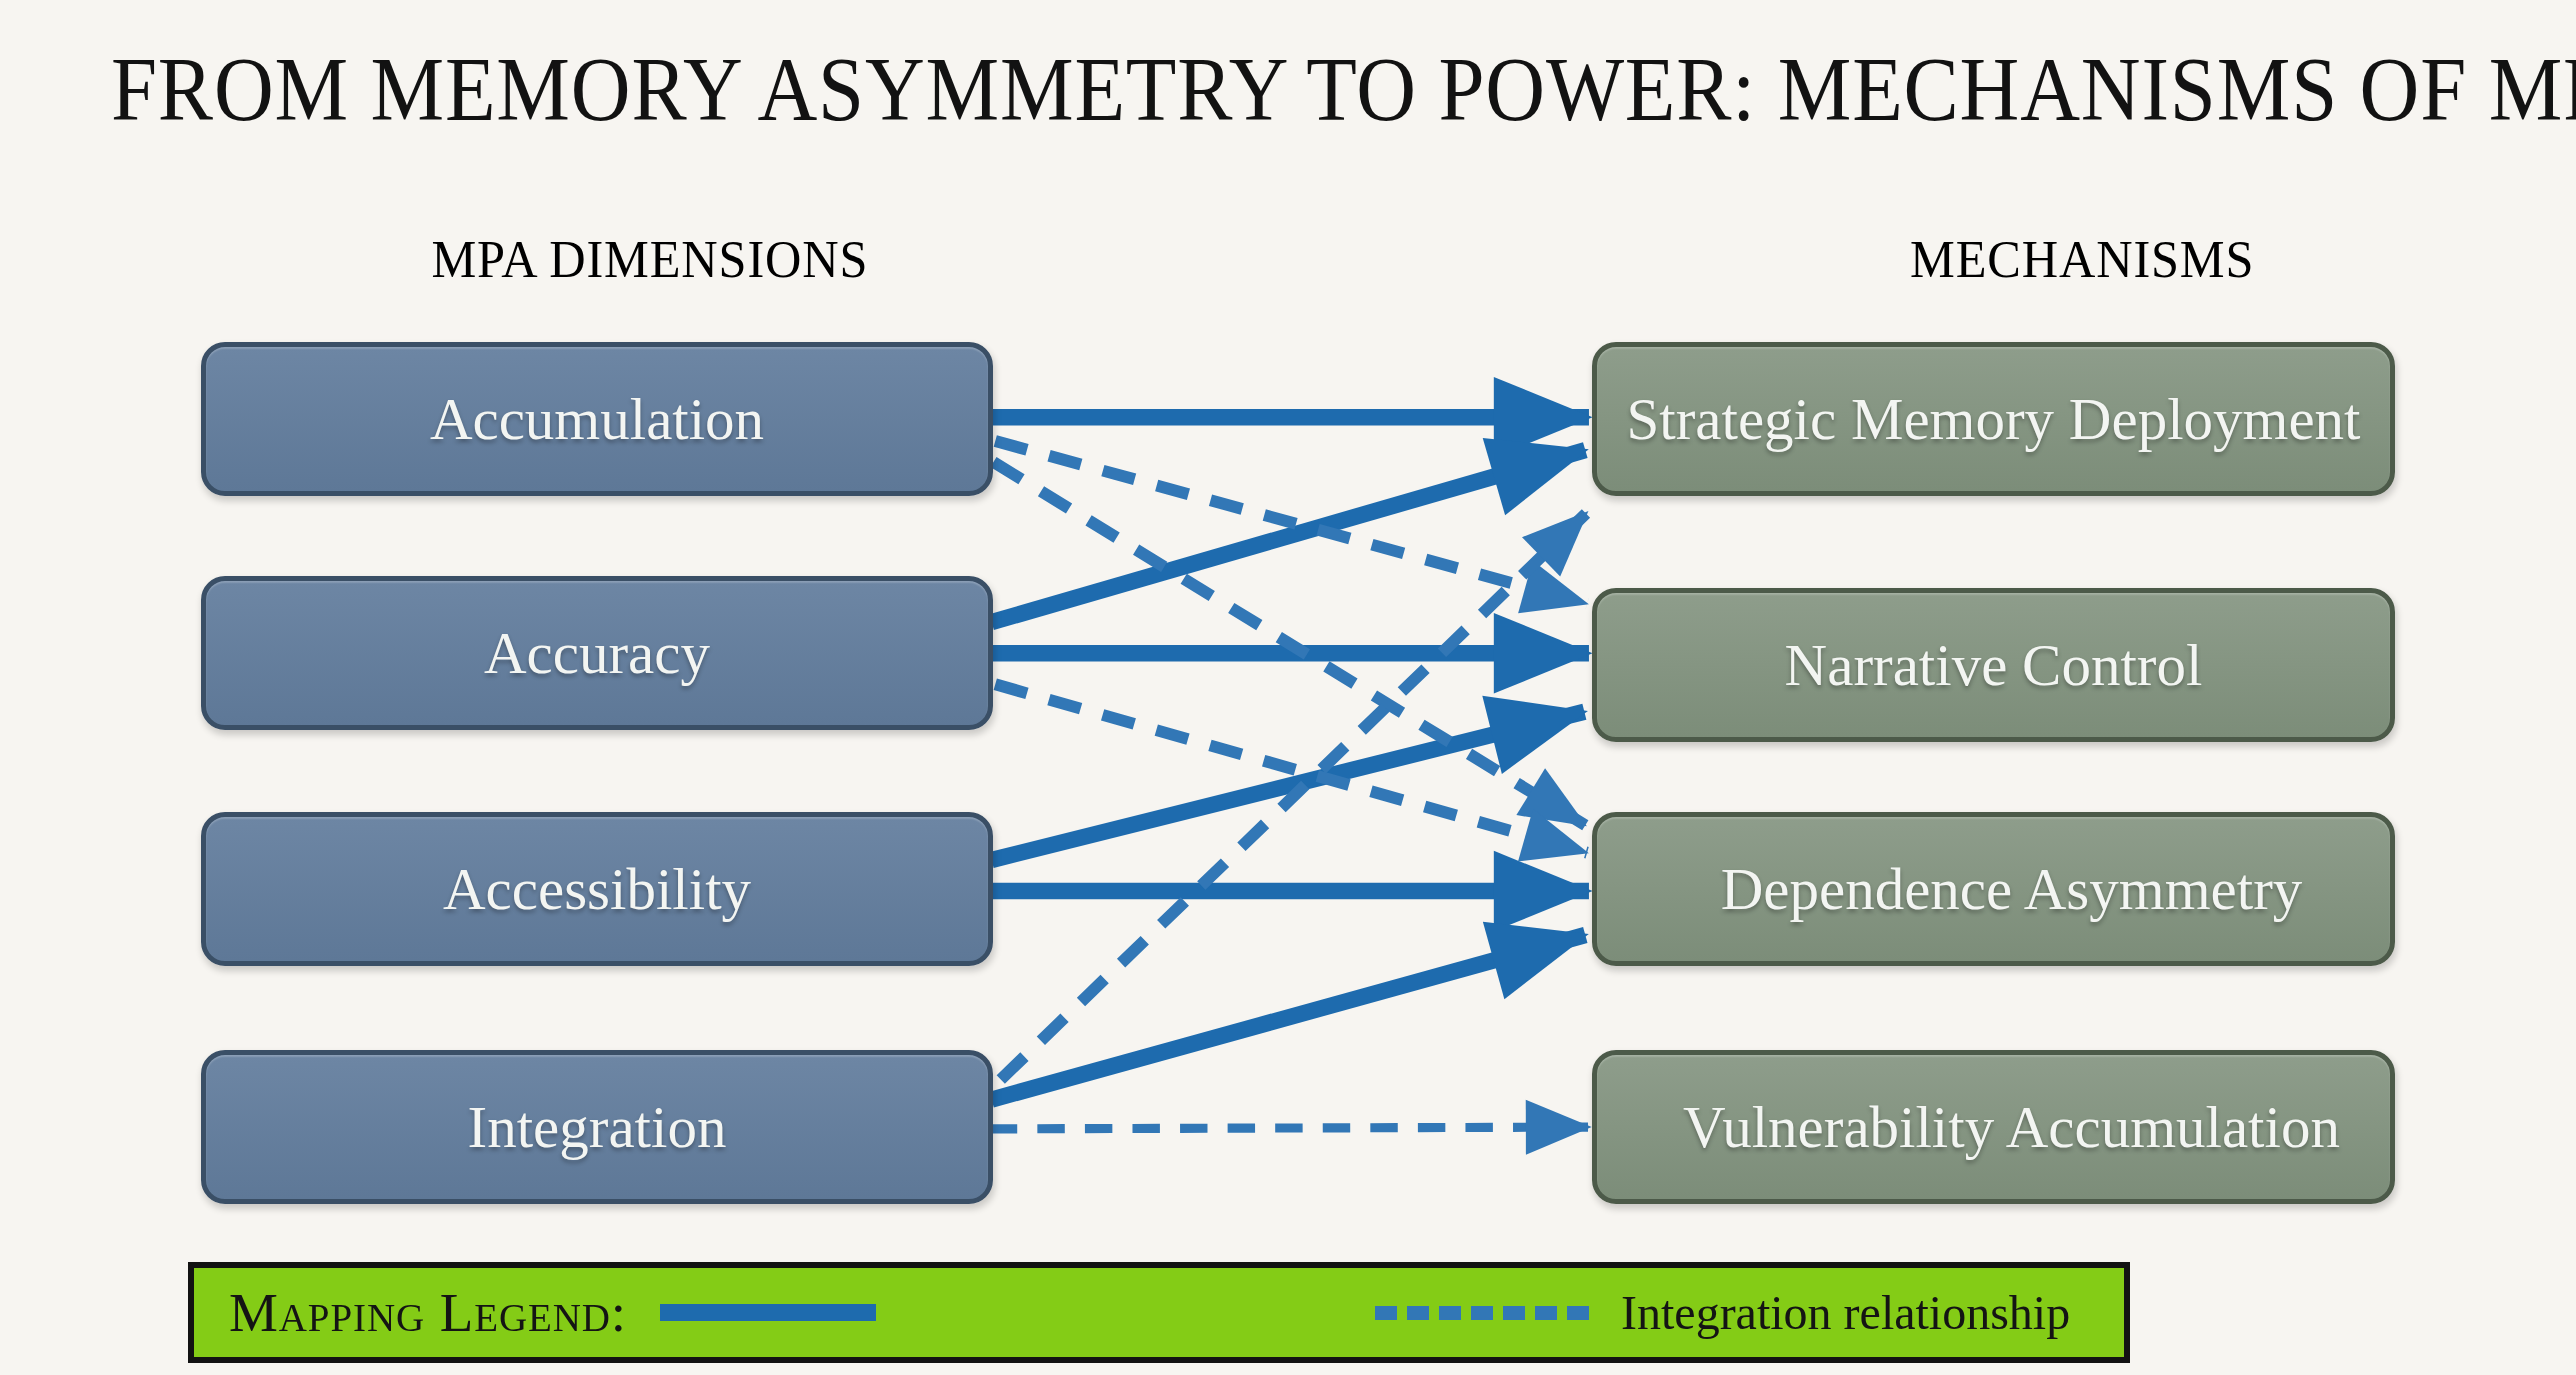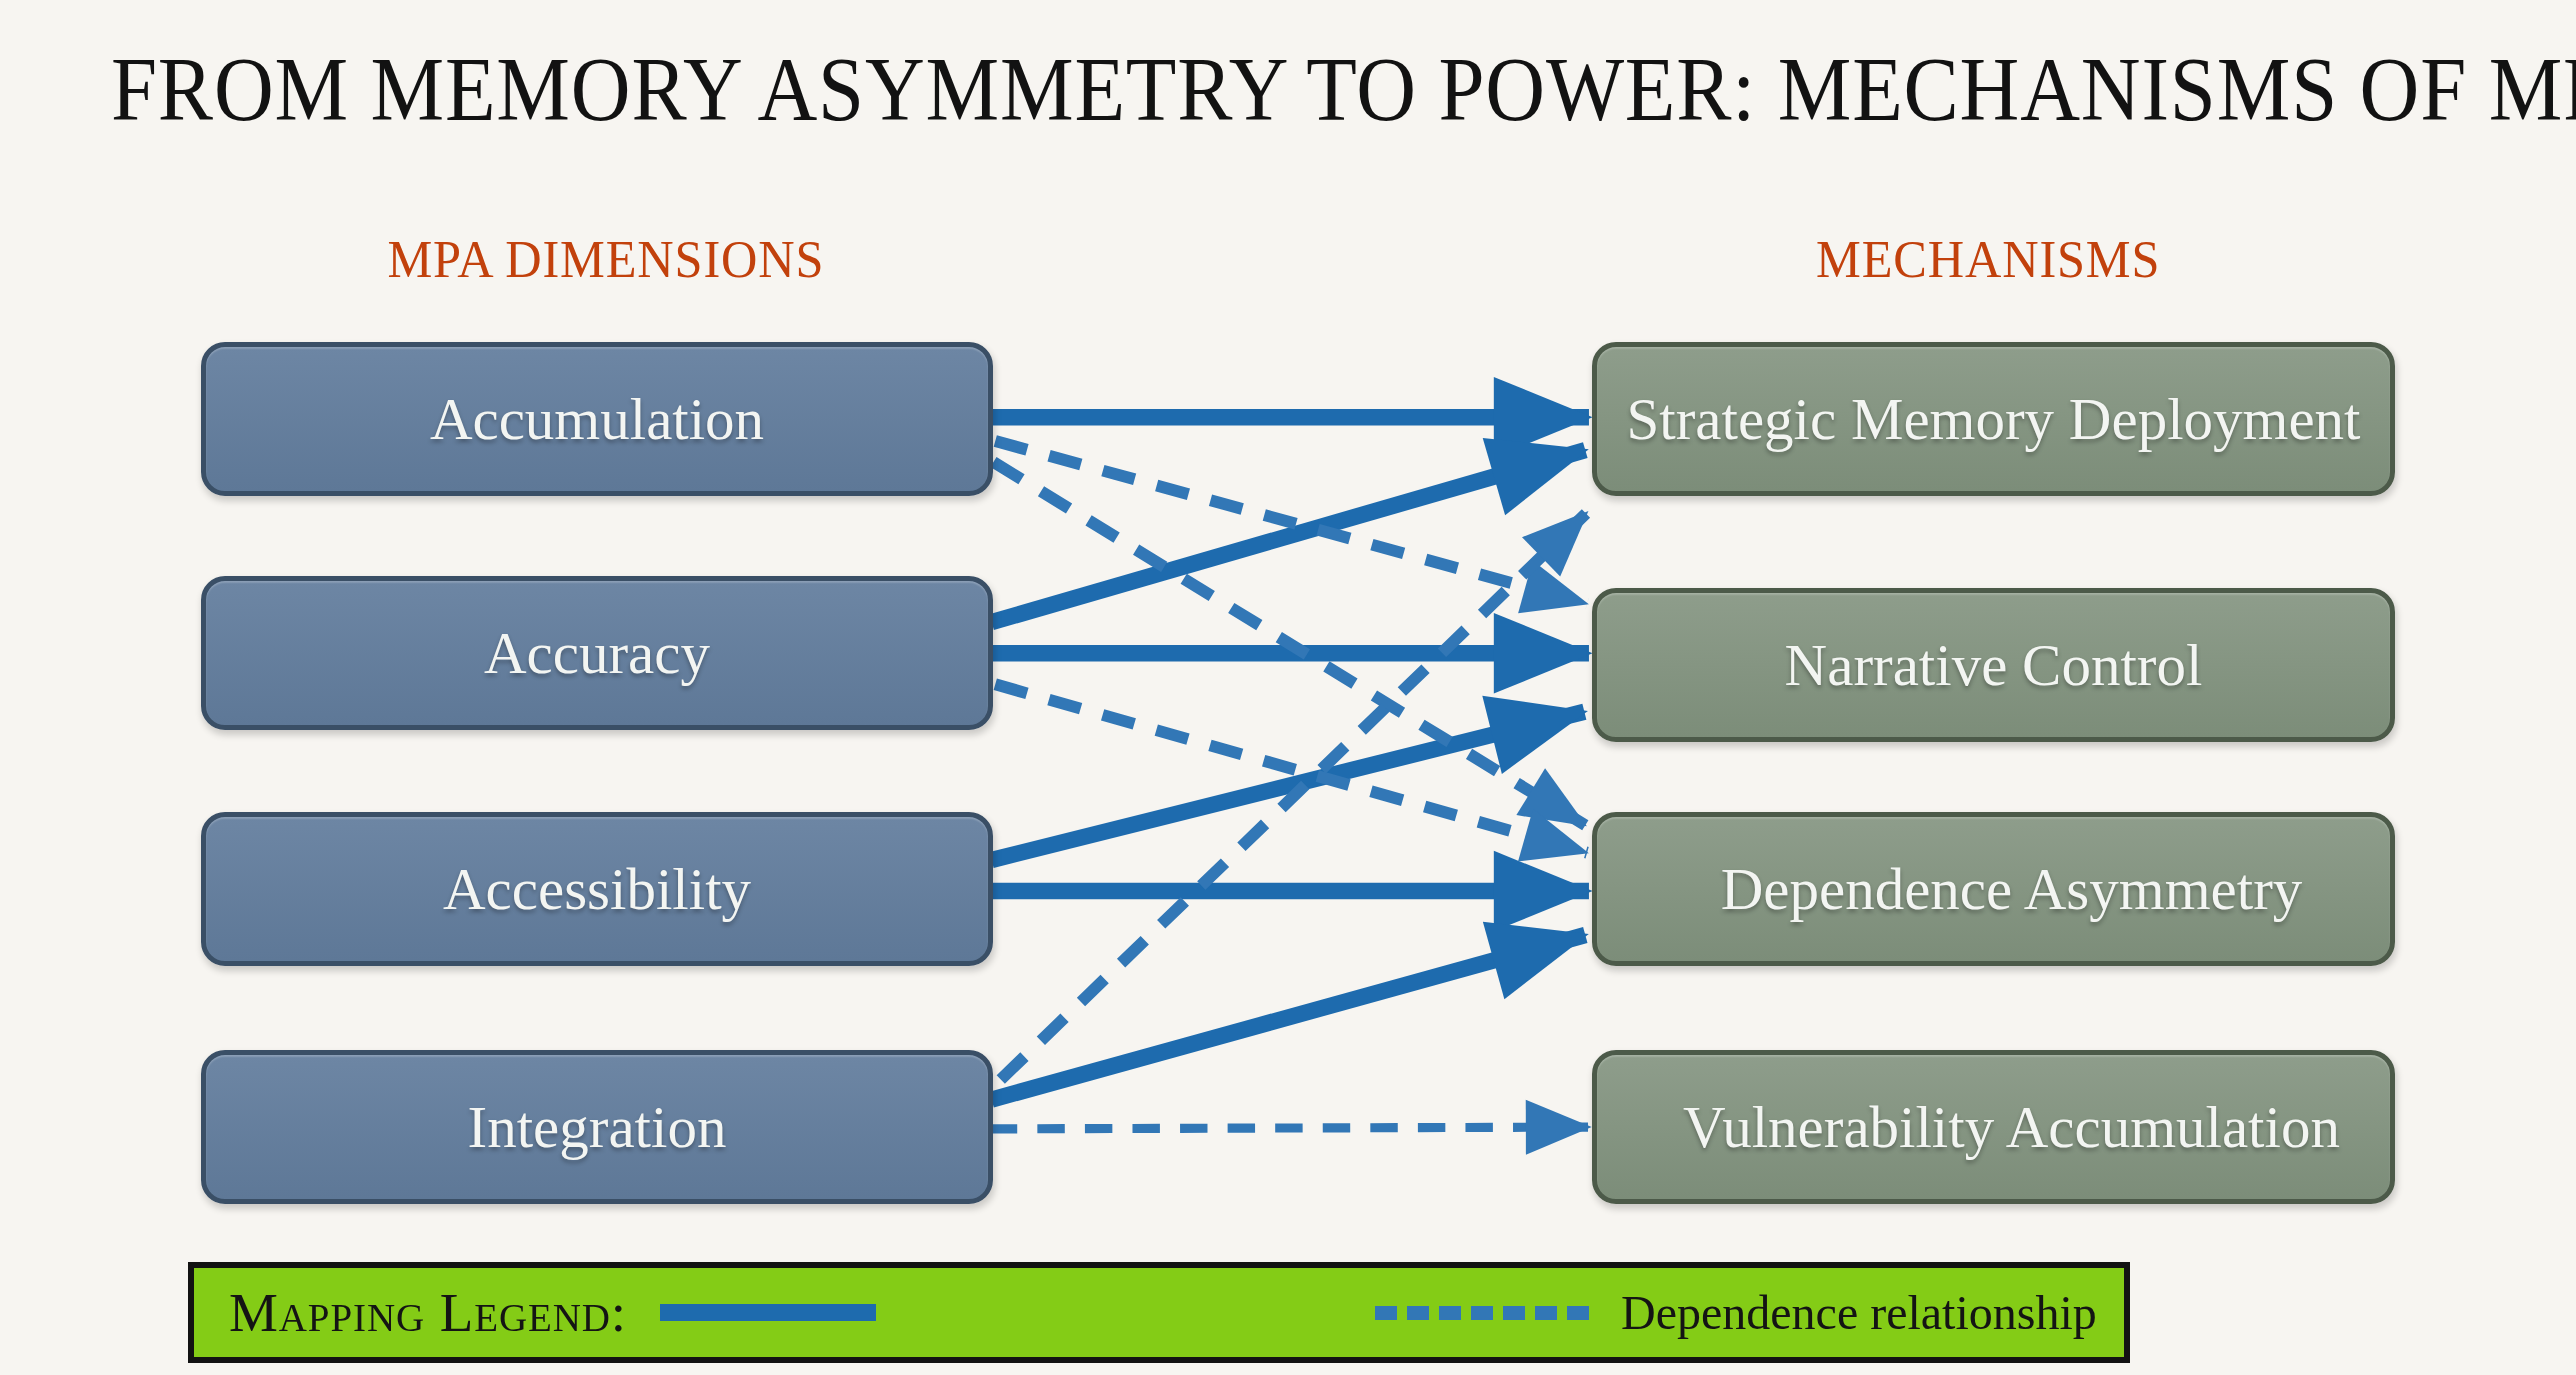--- a/index.html
+++ b/index.html
@@ -8,21 +8,21 @@
     background:var(--bg,#f7f5f1);
     font-family:"Liberation Serif", serif;
   }
   .abs{position:absolute;}
   .page-title{
     left:0;top:38px;width:2576px;text-align:center;
     font-size:90px;color:#121212;white-space:nowrap;
   }
   .page-title span{display:inline-block;transform:scaleX(.92);letter-spacing:0.9px;}
   .col-header{
-    top:229px;text-align:center;font-size:53px;color:#c2410c;
+    top:229px;text-align:right;font-size:53px;color:#000000;
     letter-spacing:0.9px;white-space:nowrap;
   }
   .col-header span{display:inline-block;transform:scaleX(.95);}
   #hdr-left{left:331px;width:549px;}
   #hdr-right{left:1714px;width:549px;}
   #arrow-layer{left:0;top:0;z-index:1;}
   .node{
     z-index:2;display:flex;align-items:center;justify-content:center;
     border-radius:24px;box-sizing:border-box;
     font-size:59px;color:var(--node-text,#f3f5f2);
@@ -122,15 +122,15 @@
   <span>Dependence Asymmetry</span>
 </div>
 <div class="abs node mech-box" id="mech-3">
   <span>Vulnerability Accumulation</span>
 </div>
 
 <div class="abs legend">
   <div class="abs legend-title">Mapping Legend:</div>
   <div class="abs swatch" id="legend-primary-swatch"></div>
   <div class="abs swatch" id="legend-supporting-swatch"></div>
-  <div class="abs legend-label" id="legend-supporting-label">Dependence relationship</div>
+  <div class="abs legend-label" id="legend-supporting-label">Integration relationship</div>
 </div>
 
 
 </body></html>

